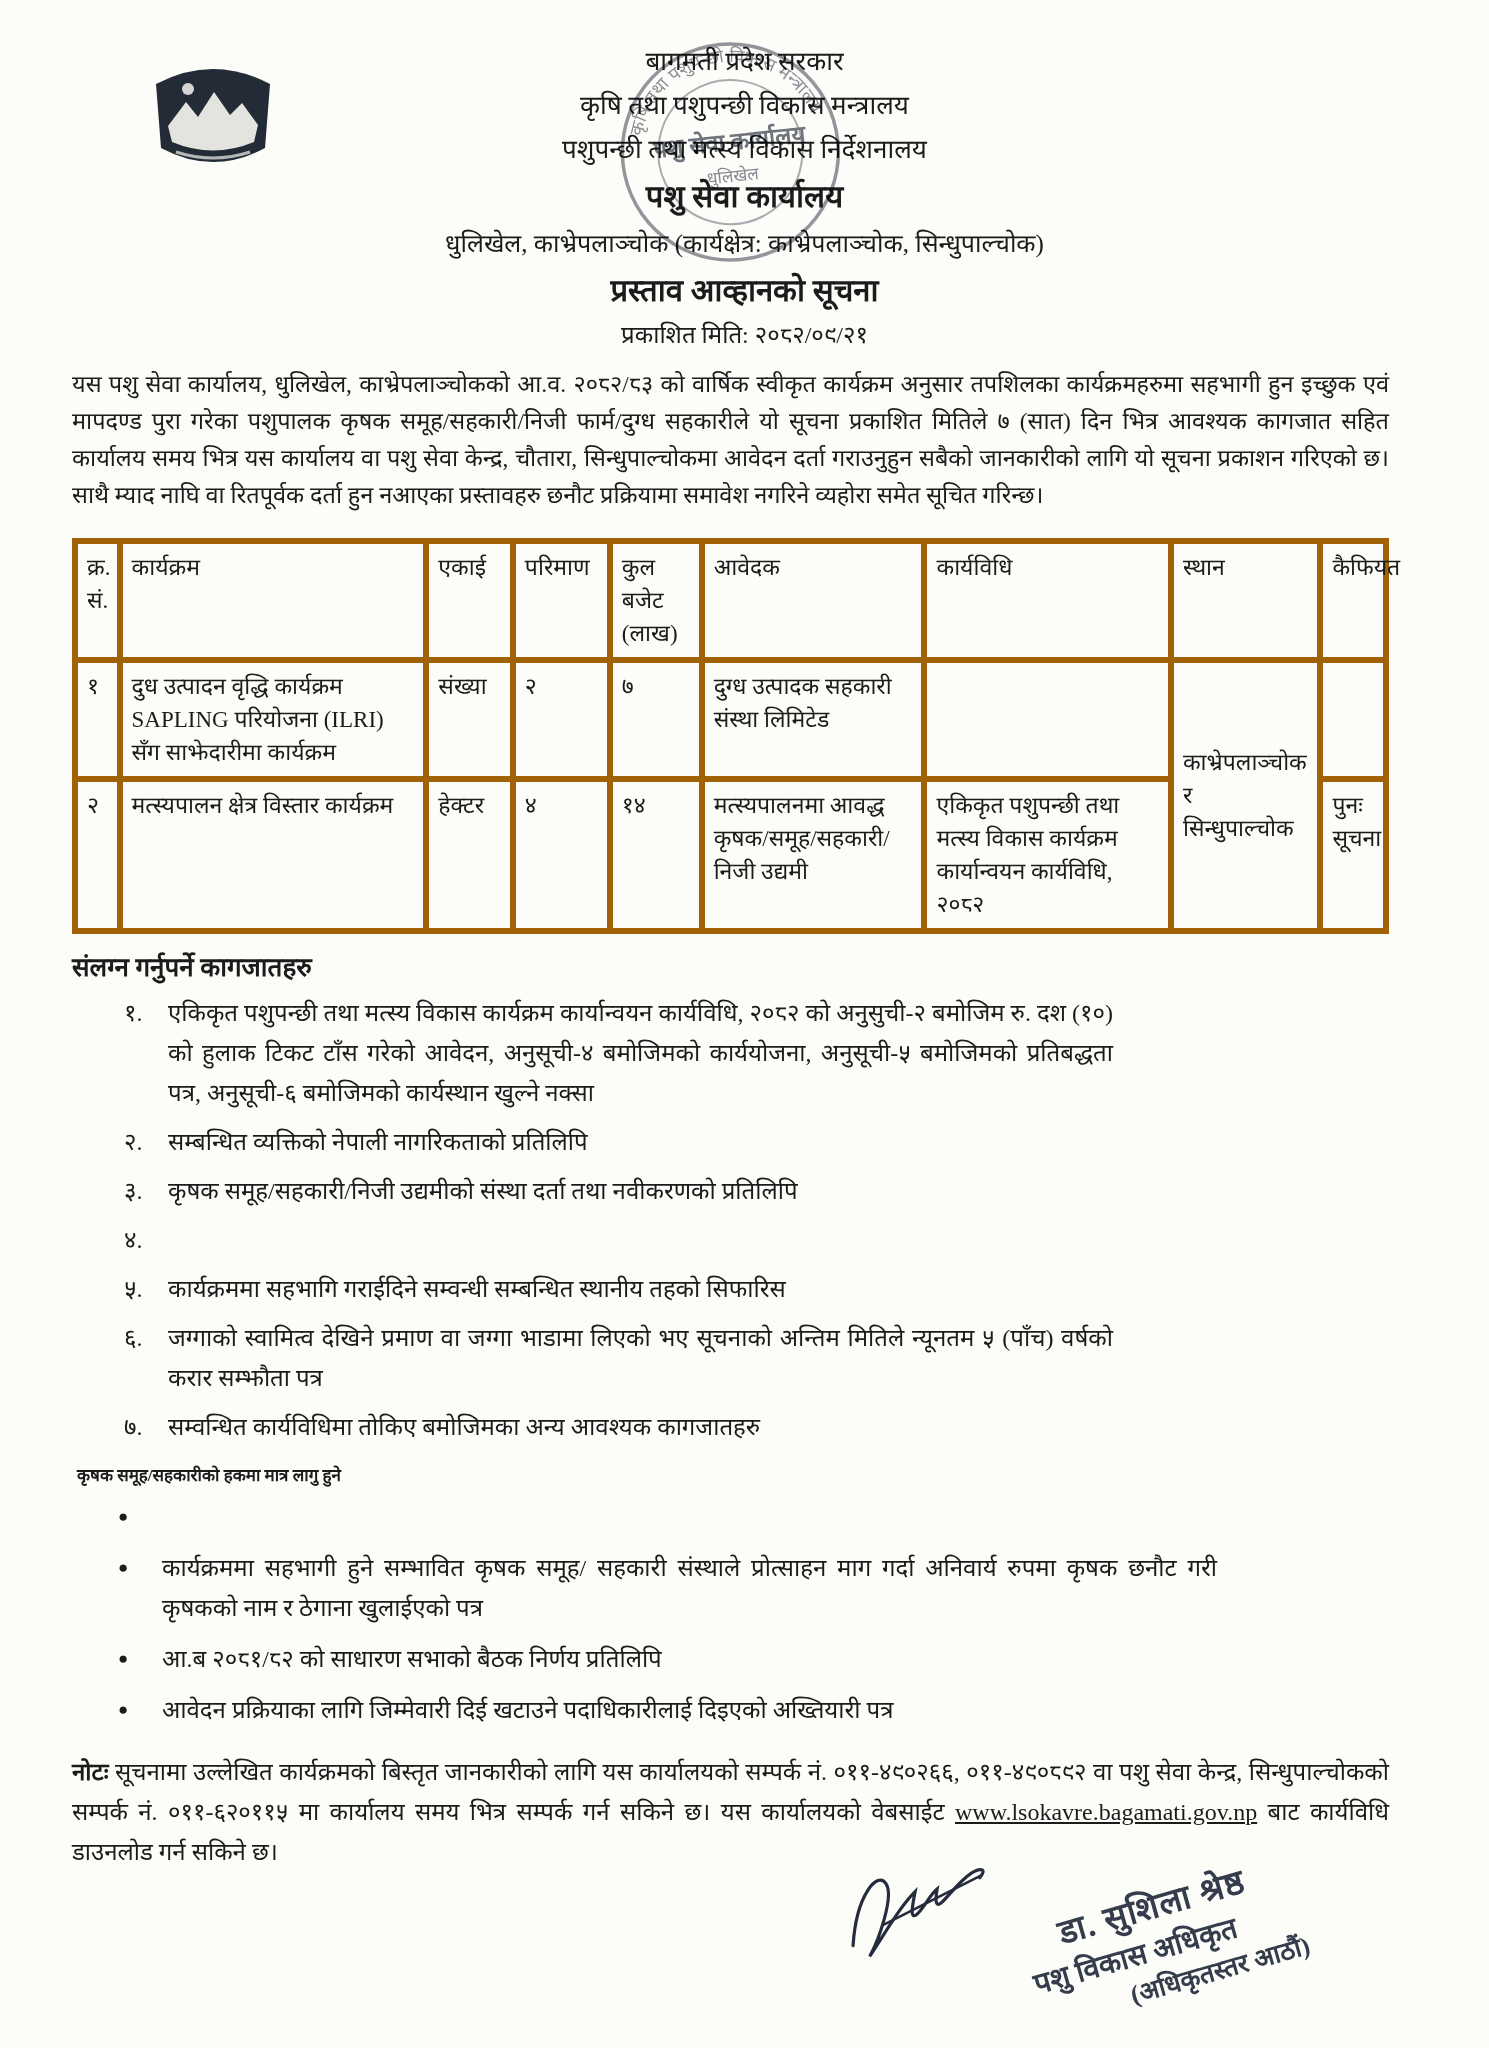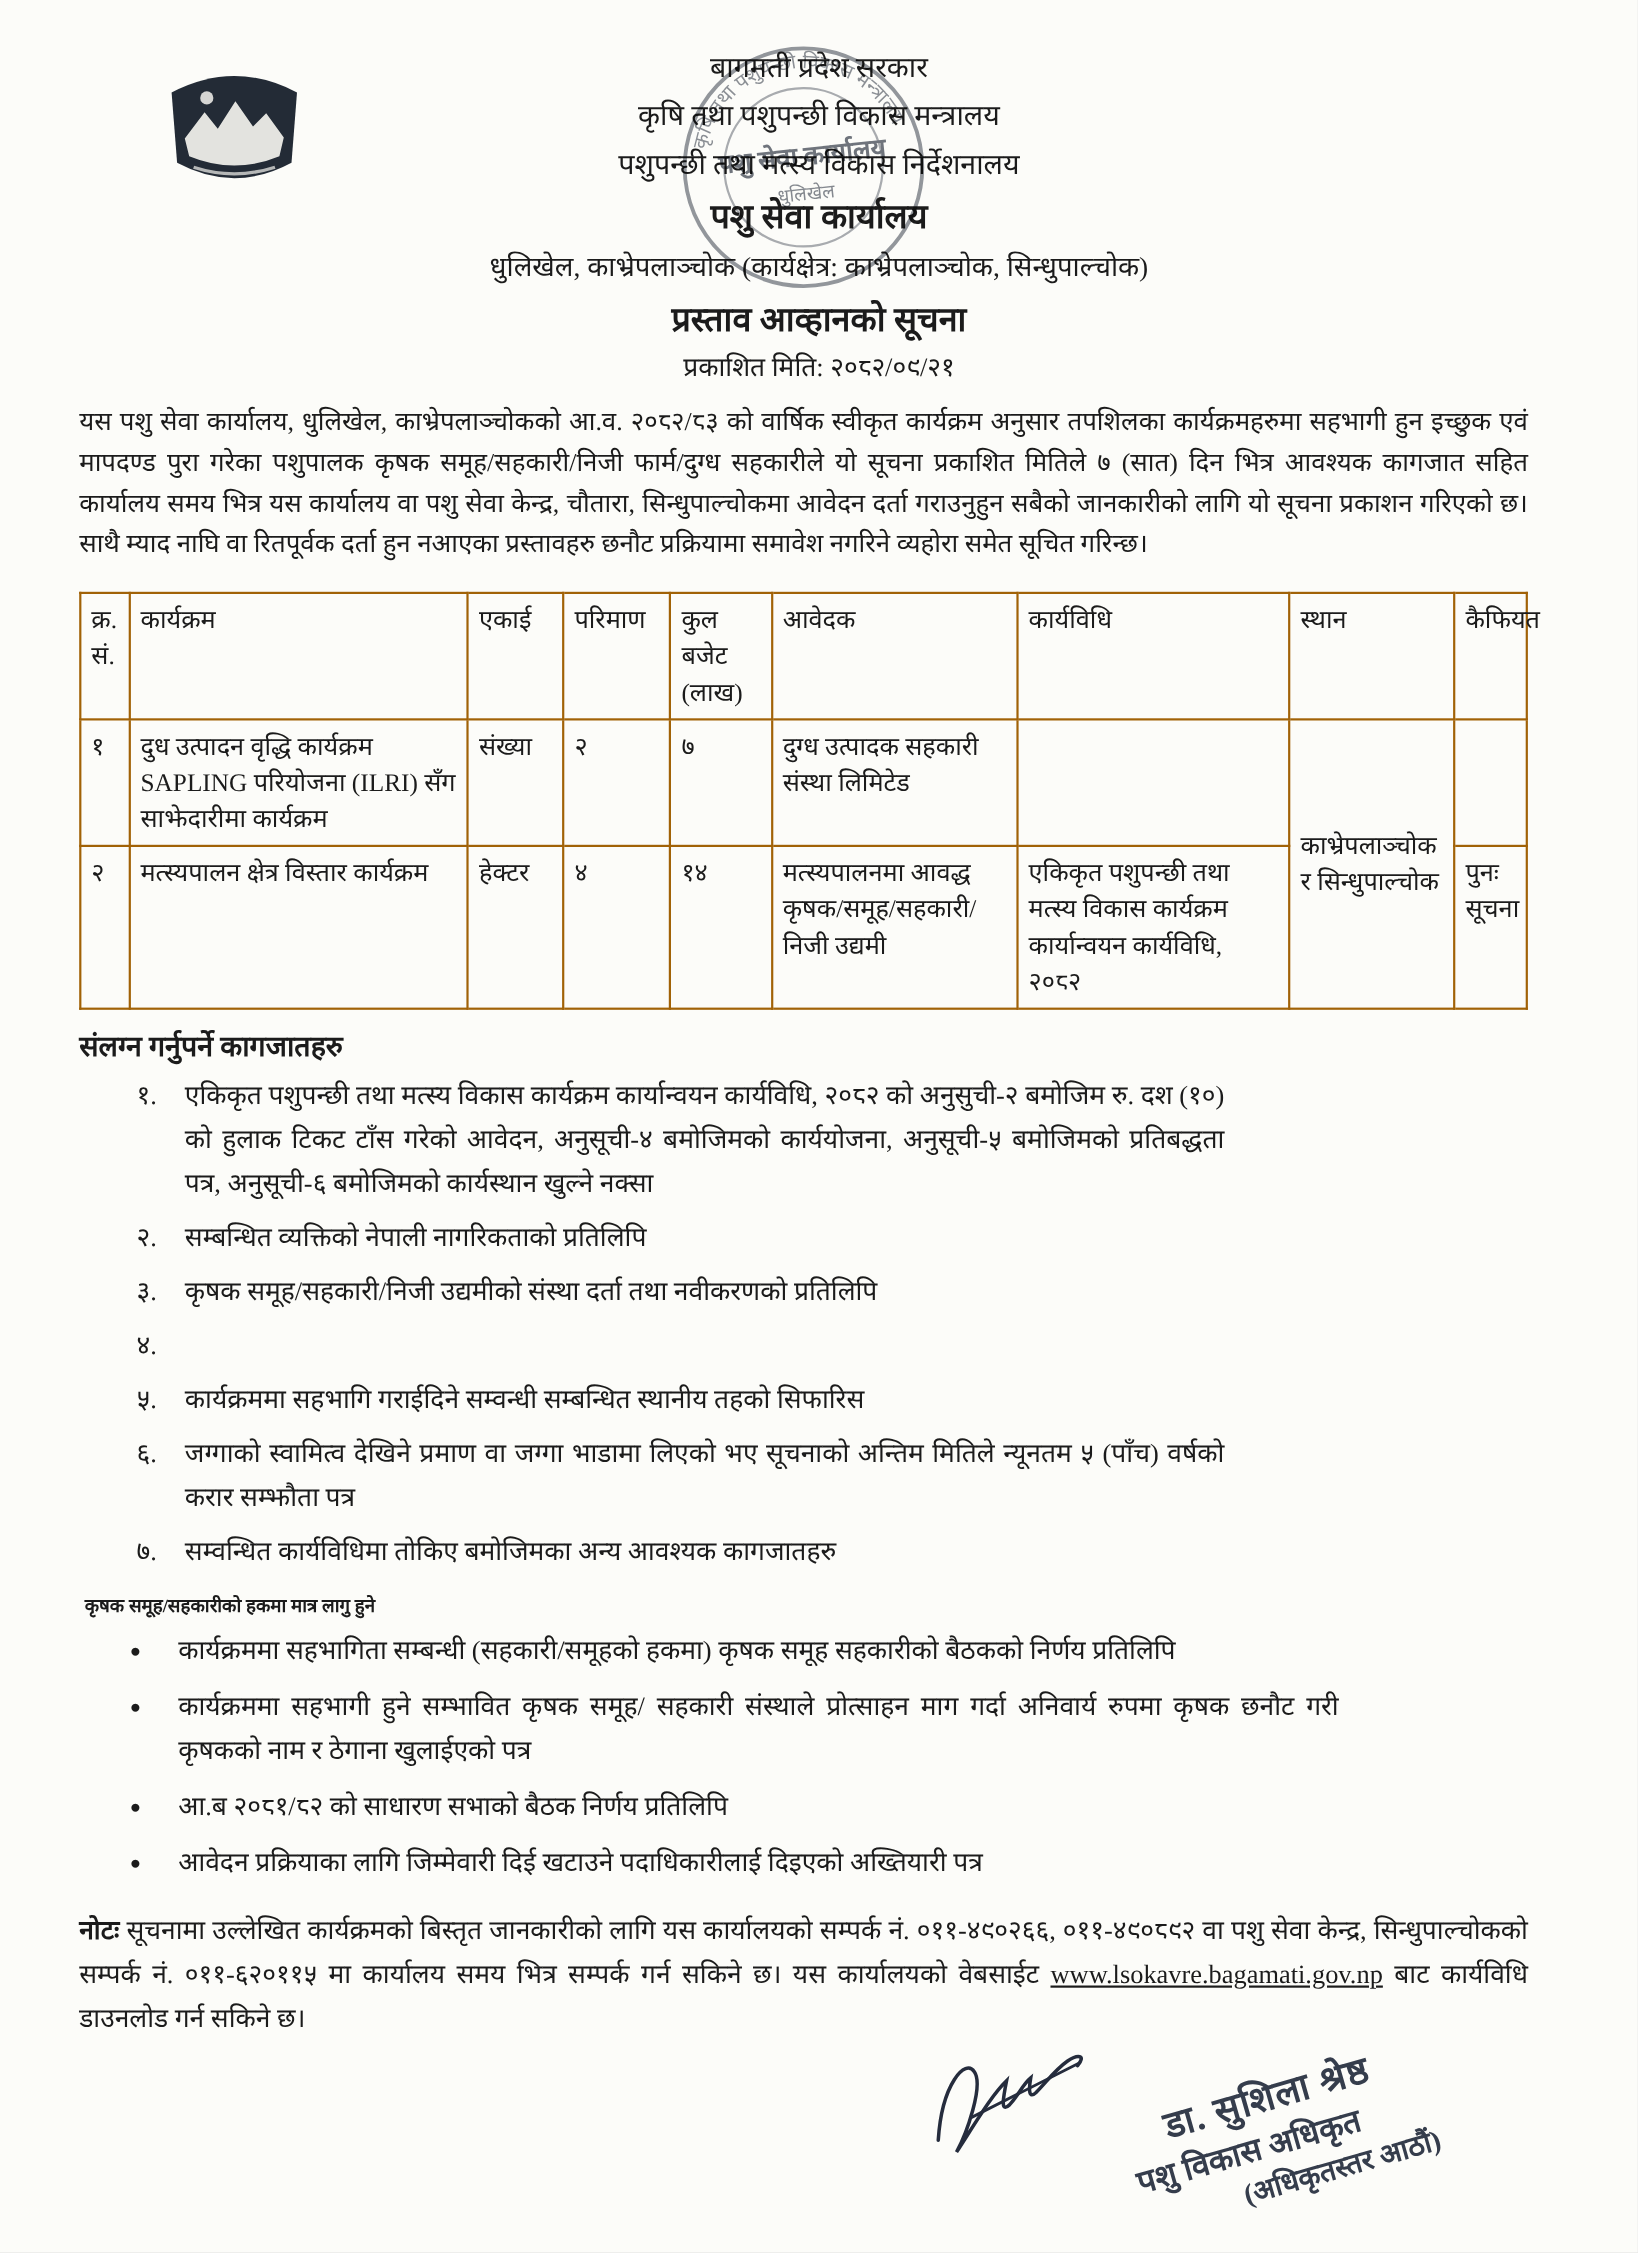--- a/index.html
+++ b/index.html
@@ -13,21 +13,21 @@
   .office-line{font-size:31px;font-weight:700;line-height:50px;}
   .addr-line{font-size:25px;line-height:44px;}
   .notice-title{font-size:31px;font-weight:700;line-height:50px;}
   .notice-no{font-size:24px;line-height:40px;}
   .published{font-size:24px;line-height:38px;}
   .emblem{position:absolute;left:146px;top:62px;}
   .stamp{position:absolute;left:612px;top:34px;opacity:.72;mix-blend-mode:multiply;transform:rotate(10deg);pointer-events:none;}
   .content{padding:0 100px 0 72px;}
   .intro{font-size:23.5px;line-height:37px;text-align:justify;margin-top:12px;}
   table.notice{width:100%;border-collapse:collapse;table-layout:fixed;margin-top:10px;font-size:23px;}
-  table.notice th,table.notice td{border:2px solid #a16207;vertical-align:top;padding:7px 9px;font-weight:400;text-align:left;line-height:33px;box-sizing:border-box;}
+  table.notice th,table.notice td{border:6px solid #a16207;vertical-align:top;padding:7px 9px;font-weight:400;text-align:left;line-height:33px;box-sizing:border-box;}
   table.notice th{height:112px;}
   .c{text-align:center;}
   .m{vertical-align:middle !important;text-align:center;}
   .j{text-align:justify;}
   .lh-big{line-height:38px;}
   .docs-heading{font-size:26px;font-weight:700;margin:14px 0 4px;}
   .doc-item{display:flex;font-size:24px;line-height:40px;margin:9px 0;padding-left:52px;}
   .doc-num{width:44px;flex:none;}
   .doc-text{text-align:justify;max-width:945px;}
   .coop-heading{font-size:17px;font-weight:700;margin:16px 5px 6px;}
@@ -165,21 +165,20 @@
     </div>
     <div class="doc-item">
       <span class="doc-num">७.</span>
       <span class="doc-text">सम्वन्धित कार्यविधिमा तोकिए बमोजिमका अन्य आवश्यक कागजातहरु</span>
     </div>
 
     <div class="coop-heading">कृषक समूह/सहकारीको हकमा मात्र लागु हुने</div>
 
     <div class="bullet-item">
       <span class="bullet-dot">●</span>
-      <span class="bullet-text">कार्यक्रममा सहभागिता सम्बन्धी (सहकारी/समूहको हकमा) कृषक समूह सहकारीको बैठकको निर्णय प्रतिलिपि</span>
     </div>
     <div class="bullet-item">
       <span class="bullet-dot">●</span>
       <span class="bullet-text">कार्यक्रममा सहभागी हुने सम्भावित कृषक समूह/ सहकारी संस्थाले प्रोत्साहन माग गर्दा अनिवार्य रुपमा कृषक छनौट गरी कृषकको नाम र ठेगाना खुलाईएको पत्र</span>
     </div>
     <div class="bullet-item">
       <span class="bullet-dot">●</span>
       <span class="bullet-text">आ.ब २०८१/८२ को साधारण सभाको बैठक निर्णय प्रतिलिपि</span>
     </div>
     <div class="bullet-item">

